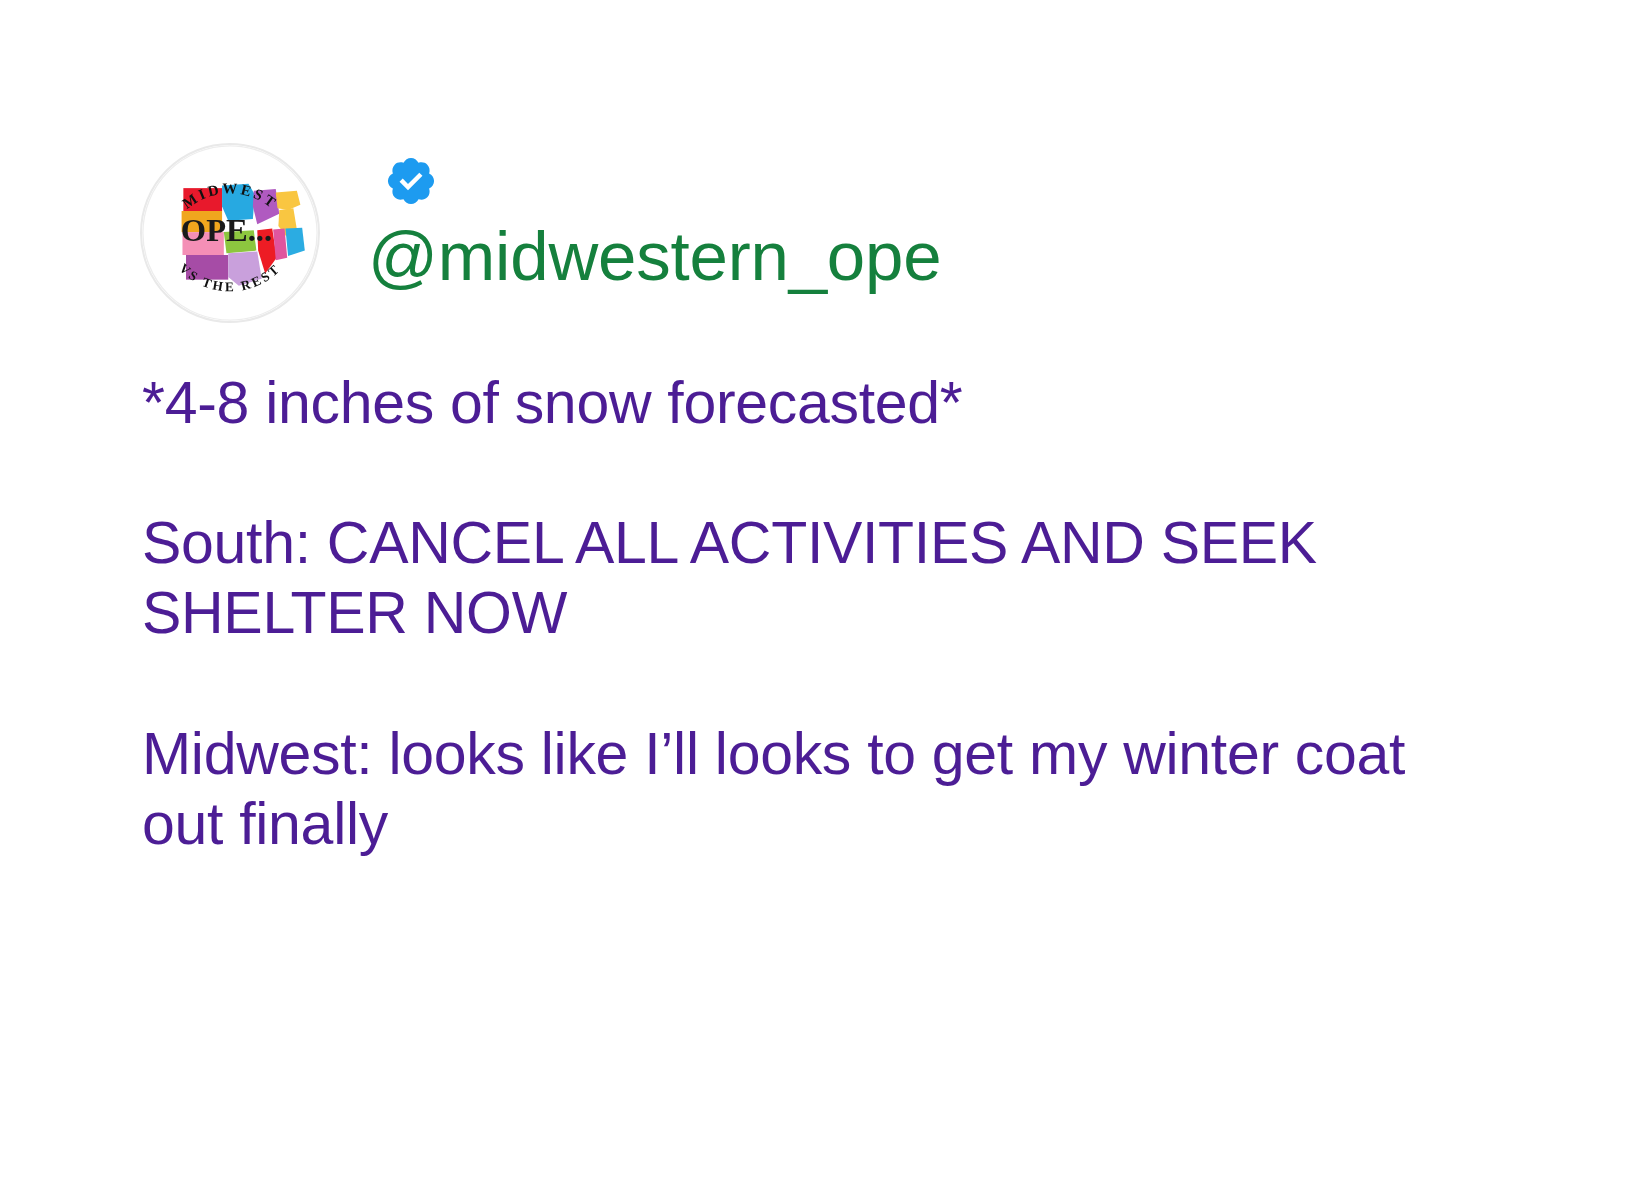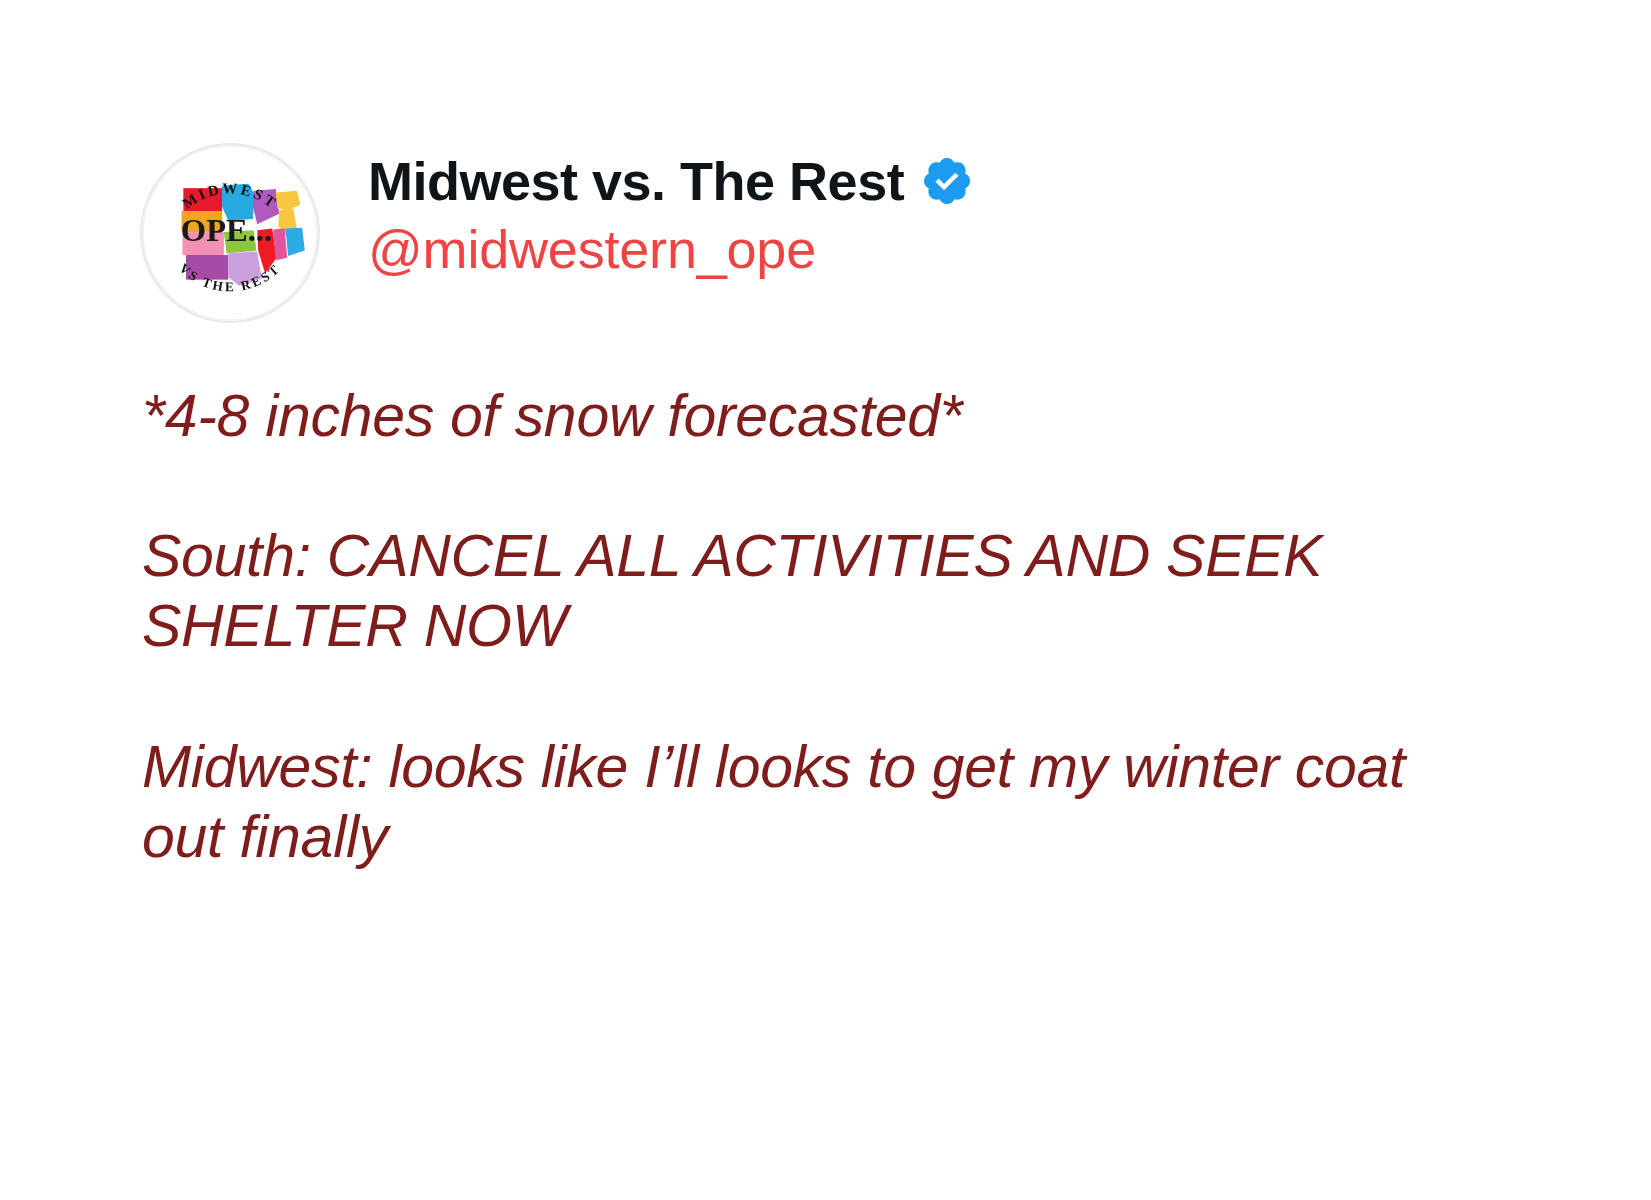--- a/index.html
+++ b/index.html
@@ -71,41 +71,40 @@
 
   .verified-badge {
     margin-left: 16px;
     width: 54px;
     height: 54px;
     flex: 0 0 auto;
     display: block;
   }
 
   .handle {
-    margin-top: 4px;
-    font-size: 54px;
+    margin-top: 12px;
+    font-size: 69px;
     font-weight: 400;
-    color: #ef4444;
+    color: #15803d;
     letter-spacing: -0.2px;
     line-height: 64px;
     white-space: nowrap;
   }
 
   
   .tweet-body {
     position: absolute;
-    top: 381px;
+    top: 368px;
     left: 142px;
     width: 1290px;
     font-size: 59px;
     line-height: 1.19;
-    color: #7f1d1d;
+    color: #4c1d95;
     font-weight: 400;
     letter-spacing: -0.3px;
-    font-style: italic;
   }
   .tweet-paragraph { margin: 0; }
   .tweet-gap { height: 70px; }
 </style>
 </head>
 <body>
 
 <div class="tweet-card">
 
   <div class="tweet-header">
@@ -153,21 +152,20 @@
           <textPath href="#arcTop" startOffset="50%" text-anchor="middle">MIDWEST</textPath>
         </text>
         <text font-family="&quot;Liberation Serif&quot;, serif" font-size="15" font-weight="bold" fill="#111111" letter-spacing="3">
           <textPath href="#arcBottom" startOffset="50%" text-anchor="middle">VS THE REST</textPath>
         </text>
       </svg>
     </div>
 
     <div class="identity">
       <div class="name-row">
-        <span class="display-name">Midwest vs. The Rest</span>
         <svg class="verified-badge" viewBox="0 0 24 24">
           <path fill="#1d9bf0" d="M22.25 12c0-1.43-.88-2.67-2.19-3.34.46-1.39.2-2.9-.81-3.91s-2.52-1.27-3.91-.81C14.67 2.63 13.43 1.75 12 1.75s-2.67.88-3.34 2.19c-1.39-.46-2.9-.2-3.91.81s-1.27 2.52-.81 3.91C2.63 9.33 1.75 10.57 1.75 12s.88 2.67 2.19 3.34c-.46 1.39-.2 2.9.81 3.91s2.52 1.27 3.91.81c.67 1.31 1.91 2.19 3.34 2.19s2.67-.88 3.34-2.19c1.39.46 2.9.2 3.91-.81s1.27-2.52.81-3.91c1.31-.67 2.19-1.91 2.19-3.34z"></path>
           <path fill="#ffffff" d="M10.67 16.13 6.9 12.36l1.42-1.42 2.35 2.35 5.01-5.01 1.42 1.42z"></path>
         </svg>
       </div>
       <div class="handle">@midwestern_ope</div>
     </div>
 
   </div>
 

